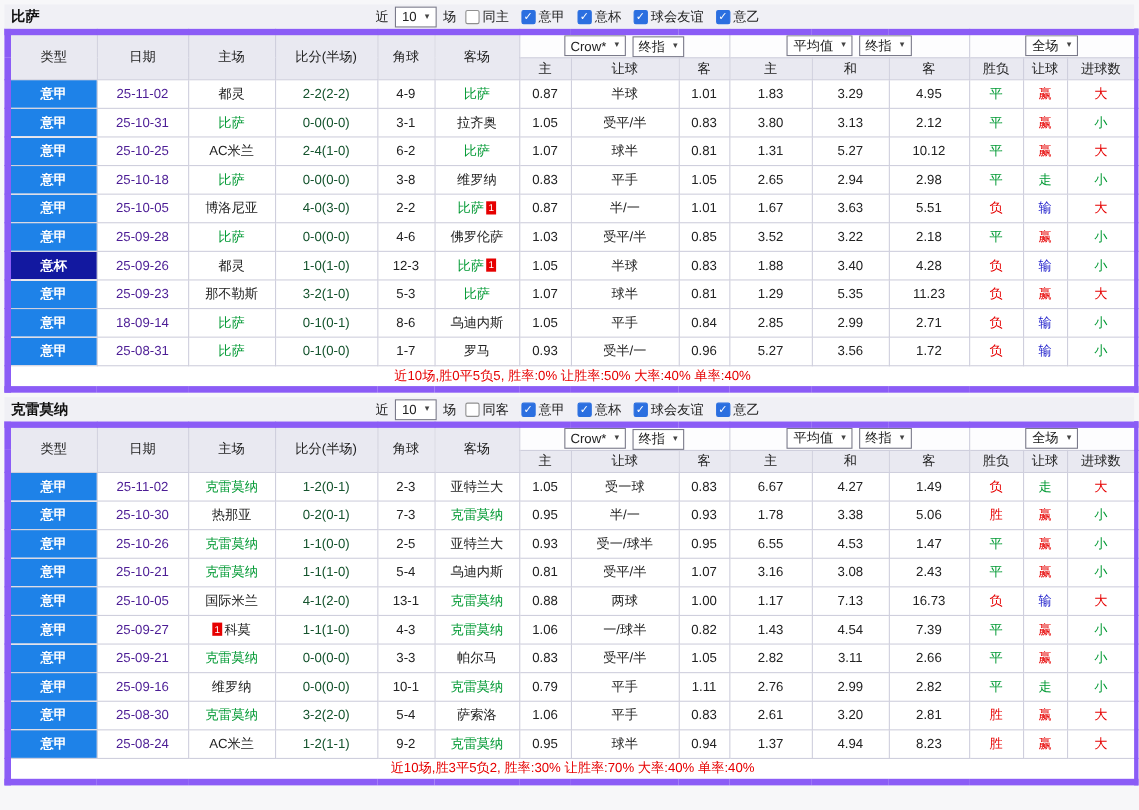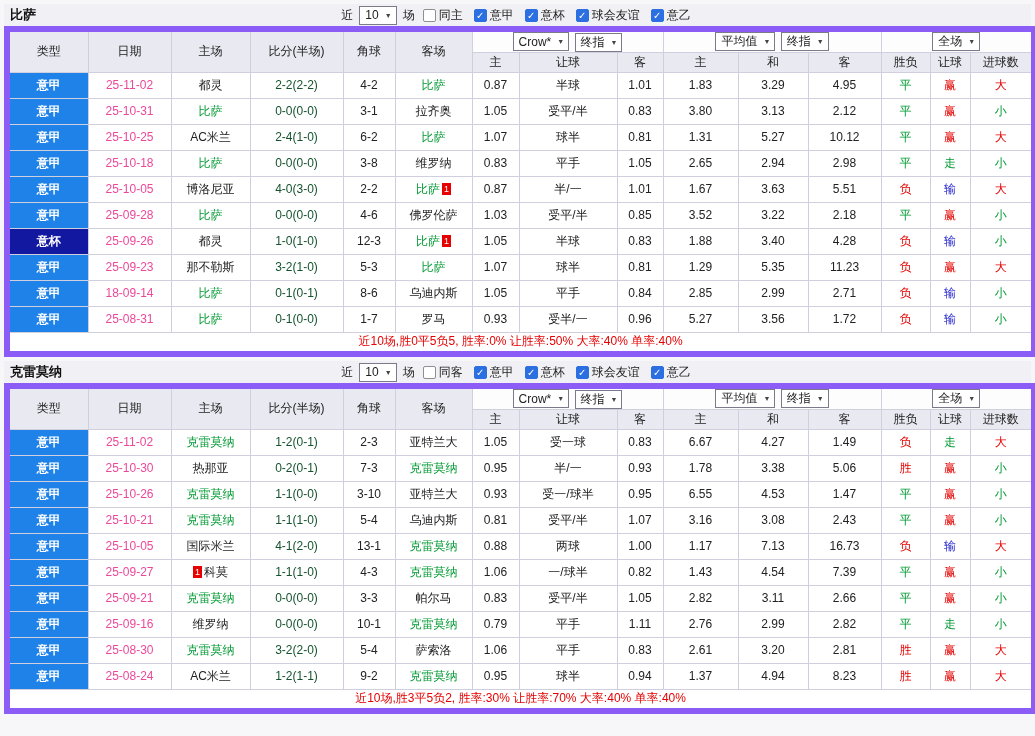--- a/index.html
+++ b/index.html
@@ -30,21 +30,21 @@
 
   
   table.grid { width:100%; border-collapse:collapse; table-layout:fixed; background:#fff; border:6px solid #8b5cf6; }
   .grid th, .grid td { border:1px solid #cfcfdd; text-align:center; padding:0 1px; white-space:nowrap; overflow:hidden; }
   .grid thead th { background:#e9e9f1; font-weight:normal; color:#222; height:20px; }
   .grid thead tr:first-child th { height:21px; }
   .grid thead th.ddcell { background:#fdfdfe;margin-top:21px; }
   .grid tbody td { height:26px; }
   td.type { background:#1e82e8; color:#fff; font-weight:bold; }
   td.type.dark { background:#1218a0; }
-  td.date { color:#ec4899; }
+  td.date { color:#4c1d95; }
   td.score { color:#14532d; }
   td.corner { color:#222; }
   td.num, td.hcap { color:#222; }
   .team { margin:0 1px; color:#222; }
   .team.green { color:#009933; }
   .redcard { display:inline-block; background:#e60000; color:#fff; font-size:9px; line-height:12px; min-width:9px; height:12px; padding:0 1px; vertical-align:middle; margin:0 1px; }
   .c-r { color:#e60000; }
   .c-g { color:#009933; }
   .c-b { color:#2323cc; }
   tfoot td.summary { height:22px; color:#e60000; background:#fff; }
@@ -152,21 +152,21 @@
           <th>让球</th>
           <th>进球数</th>
         </tr>
       </thead>
       <tbody>
           <tr>
             <td class="type">意甲</td>
             <td class="date">25-11-02</td>
             <td class="teamcell"><span class="team">都灵</span></td>
             <td class="score">2-2(2-2)</td>
-            <td class="corner">4-2</td>
+            <td class="corner">4-9</td>
             <td class="teamcell"><span class="team green">比萨</span></td>
             <td class="num">0.87</td>
             <td class="hcap">半球</td>
             <td class="num">1.01</td>
             <td class="num">1.83</td>
             <td class="num">3.29</td>
             <td class="num">4.95</td>
             <td class="res c-g">平</td>
             <td class="res c-r">赢</td>
             <td class="res c-r">大</td>
@@ -464,21 +464,21 @@
             <td class="num">5.06</td>
             <td class="res c-r">胜</td>
             <td class="res c-r">赢</td>
             <td class="res c-g">小</td>
           </tr>
           <tr>
             <td class="type">意甲</td>
             <td class="date">25-10-26</td>
             <td class="teamcell"><span class="team green">克雷莫纳</span></td>
             <td class="score">1-1(0-0)</td>
-            <td class="corner">3-10</td>
+            <td class="corner">2-5</td>
             <td class="teamcell"><span class="team">亚特兰大</span></td>
             <td class="num">0.93</td>
             <td class="hcap">受一/球半</td>
             <td class="num">0.95</td>
             <td class="num">6.55</td>
             <td class="num">4.53</td>
             <td class="num">1.47</td>
             <td class="res c-g">平</td>
             <td class="res c-r">赢</td>
             <td class="res c-g">小</td>

